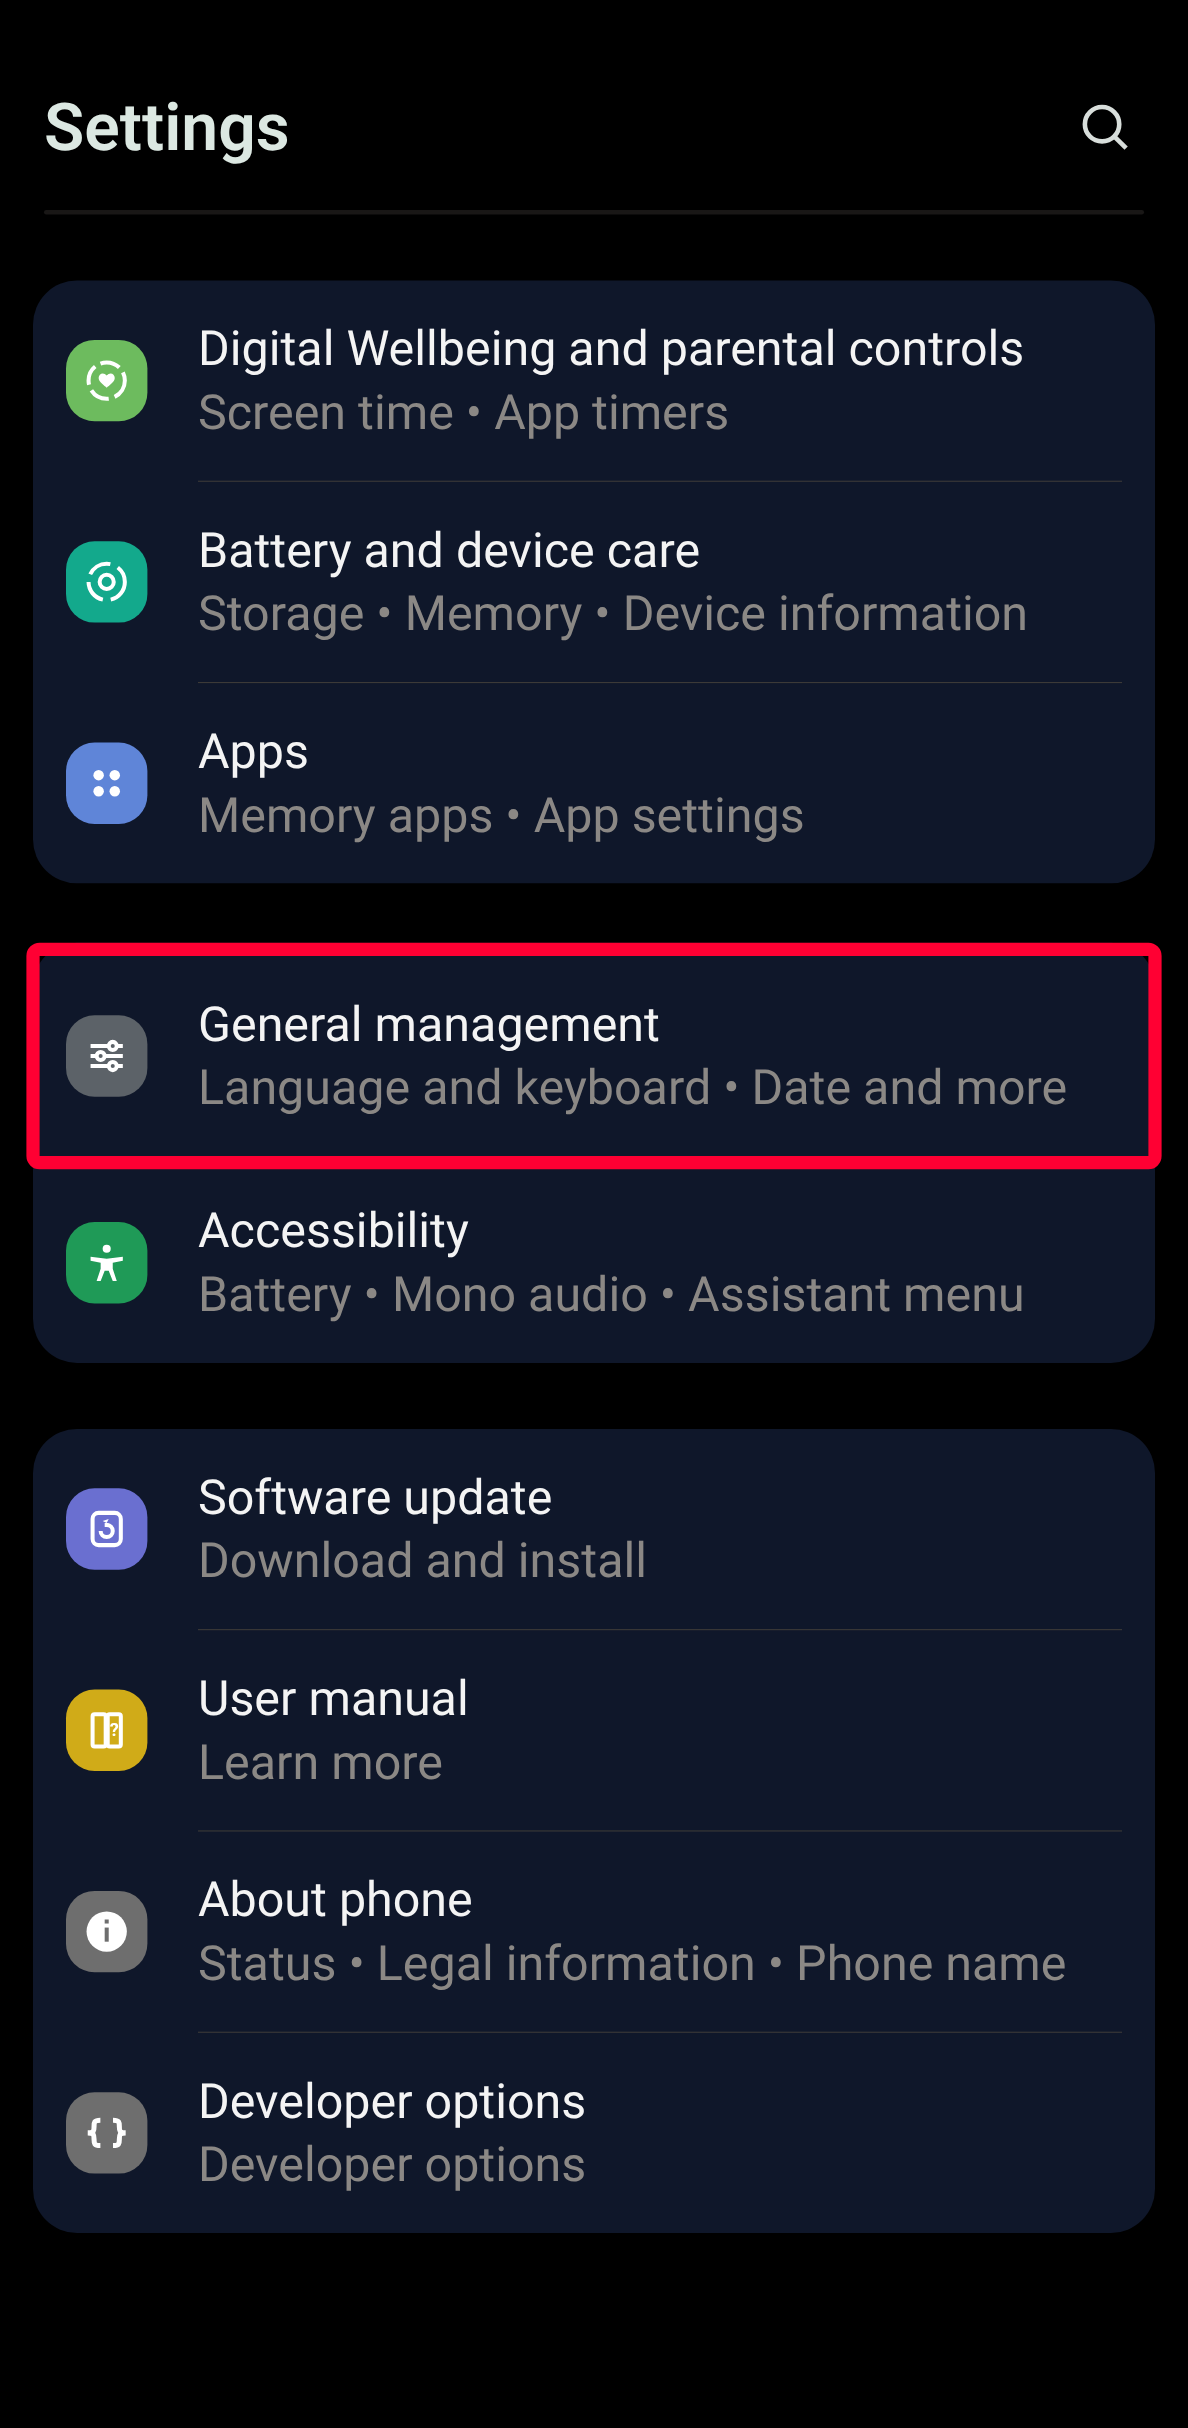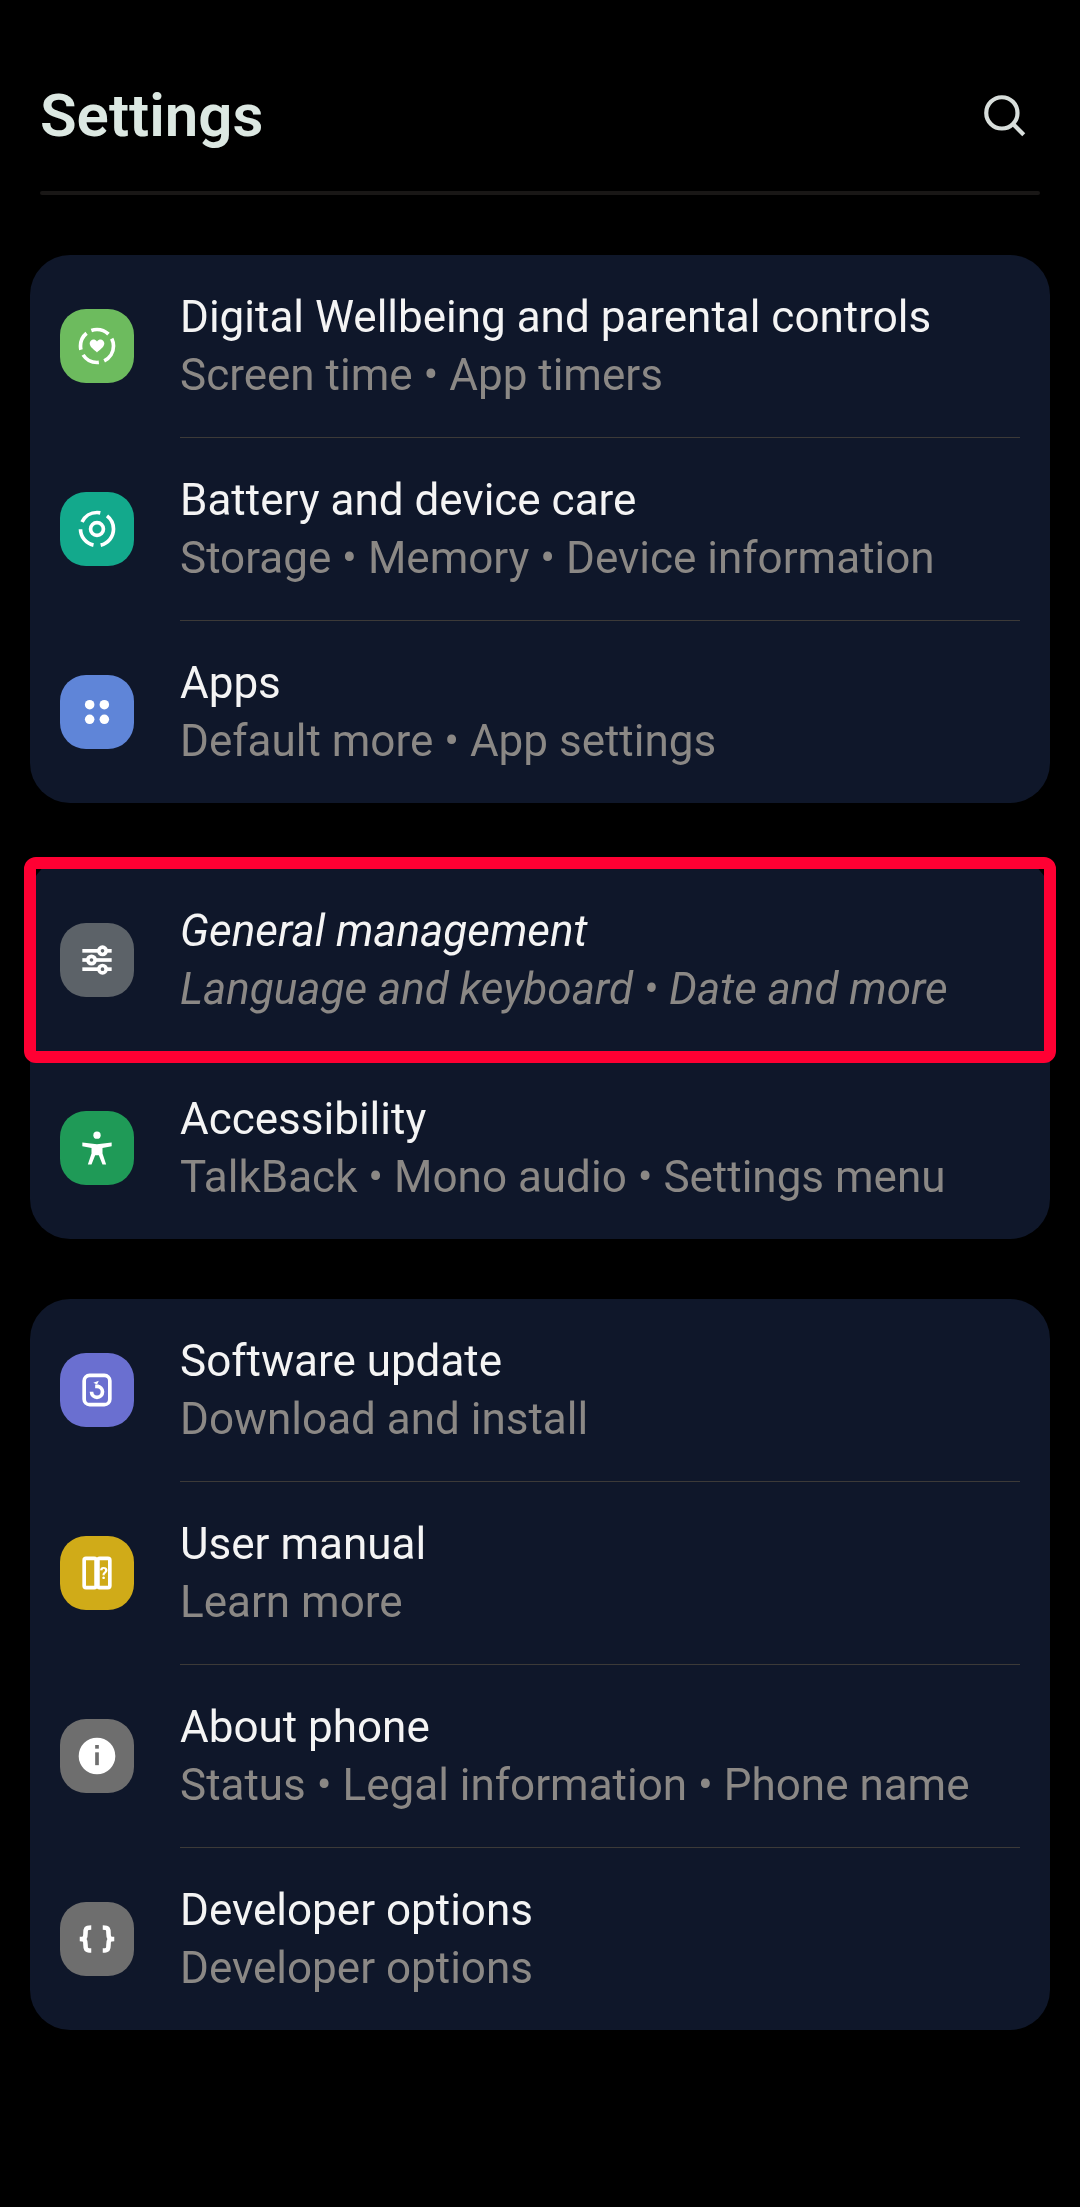--- a/index.html
+++ b/index.html
@@ -81,21 +81,21 @@
     height: 1px;
     background: #3c3a38;
     margin-left: 150px;
     margin-right: 30px;
   }
   .highlight-box {
     border: 12px solid #ff0033;
     border-radius: 12px;
     margin: -6px -6px;
   }
-  .highlight-box .row { padding: 36px 24px; font-style: italic; }
+  .highlight-box .row { padding: 36px 24px; }
   
   .sq { border-radius: 26px; }
 </style>
 </head>
 <body>
 
 <div class="header">
   <div class="header-title">Settings</div>
   <button class="search-btn">
     <svg width="50" height="50" viewBox="0 0 24 24" fill="none" stroke="#d8dedb" stroke-width="2">
@@ -140,21 +140,21 @@
         <div class="icon-wrap sq" style="background: rgb(95, 133, 216);">
           <svg width="44" height="44" viewBox="0 0 24 24" fill="#ffffff">
             <circle cx="8" cy="8" r="2.6"></circle>
             <circle cx="16" cy="8" r="2.6"></circle>
             <circle cx="8" cy="16" r="2.6"></circle>
             <circle cx="16" cy="16" r="2.6"></circle>
           </svg>
         </div>
         <div class="text-block">
           <div class="row-title">Apps</div>
-          <div class="row-sub">Default more  •  App settings</div>
+          <div class="row-sub">Memory apps  •  App settings</div>
         </div>
       </div>
     </div>
     <div class="group">
       <div class="highlight-box">
         <div class="row">
           <div class="icon-wrap sq" style="background: rgb(92, 98, 104);">
             <svg width="44" height="44" viewBox="0 0 24 24" stroke="#ffffff" stroke-width="2" fill="none">
               <line x1="4" y1="7" x2="20" y2="7"></line>
               <line x1="4" y1="12" x2="20" y2="12"></line>
@@ -172,21 +172,21 @@
       </div>
       <div class="row">
         <div class="icon-wrap sq" style="background: rgb(31, 154, 87);">
           <svg width="44" height="44" viewBox="0 0 24 24" fill="#ffffff">
             <circle cx="12" cy="5" r="2"></circle>
             <path d="M4 9l8 1 8-1v2l-5 1v3l2 6h-2l-2-5h-2l-2 5H7l2-6v-3l-5-1z"></path>
           </svg>
         </div>
         <div class="text-block">
           <div class="row-title">Accessibility</div>
-          <div class="row-sub">TalkBack  •  Mono audio  •  Settings menu</div>
+          <div class="row-sub">Battery  •  Mono audio  •  Assistant menu</div>
         </div>
       </div>
     </div>
     <div class="group">
       <div class="row">
         <div class="icon-wrap sq" style="background: rgb(106, 111, 208);">
           <svg width="44" height="44" viewBox="0 0 24 24" fill="none" stroke="#ffffff" stroke-width="2">
             <rect x="5" y="4" width="14" height="16" rx="3"></rect>
             <path d="M9 13a3 3 0 1 0 3-3v-1"></path>
             <path d="M10 8l2 1 1-2" fill="#ffffff" stroke="none"></path>

